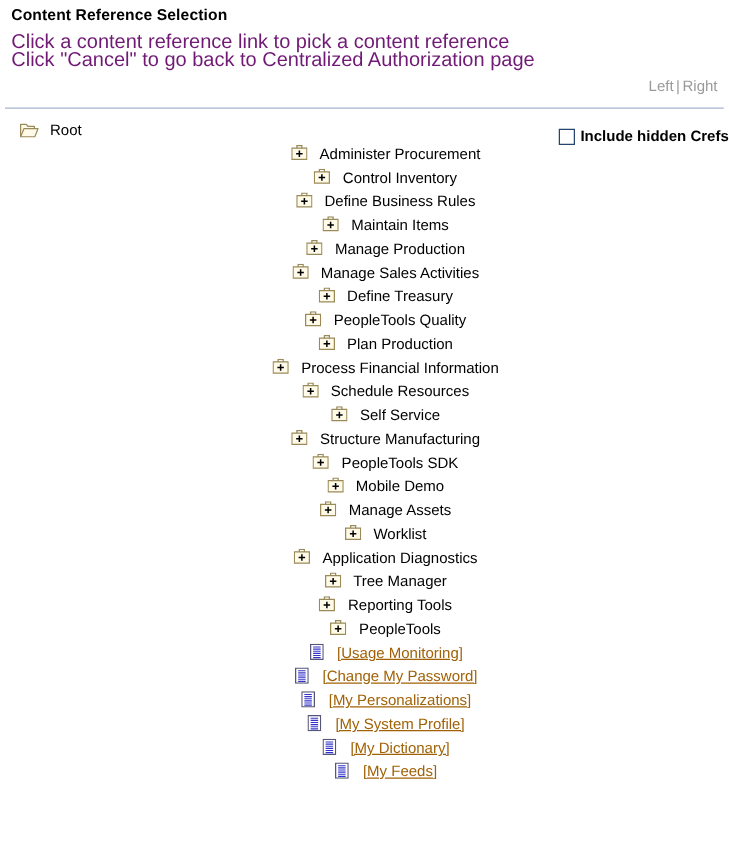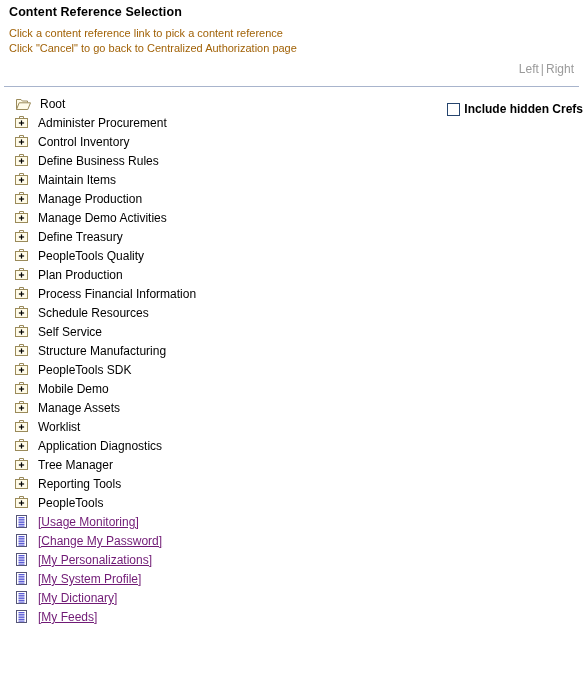--- a/index.html
+++ b/index.html
@@ -38,22 +38,22 @@
     font-weight: bold;
     color: #44578c;
     margin: 15px 0 0 0;
     letter-spacing: -0.1px;
     white-space: nowrap;
   }
   .instructions {
     margin-top: 7px;
   }
   .instruction-line {
-    font-size: 11px;
-    color: #a16207;
+    font-size: 16px;
+    color: #701a75;
     line-height: 15px;
     white-space: nowrap;
   }
 
   
   .lr-links {
     margin-top: 6px;
     font-size: 12px;
     line-height: 15px;
     color: #9a9a9a;
@@ -107,21 +107,21 @@
     margin-top: 8px;
     padding-left: 0;
   }
   .tree-row {
     display: flex;
     align-items: center;
     height: 19px;
     white-space: nowrap;
   }
   .tree-row.level-0 { padding-left: 16px; }
-  .tree-row.level-1 { padding-left: 14px; }
+  .tree-row.level-1 { padding-left: 33px; justify-content: center; }
 
   .icon-slot {
     width: 16px;
     height: 15px;
     flex: none;
     position: relative;
     margin-right: 8px;
   }
 
   
@@ -154,21 +154,21 @@
   .node-label {
     font-size: 12px;
     color: #000000;
     line-height: 15px;
   }
   .node-label.root {
     font-weight: normal;
   }
   .node-link {
     font-size: 12px;
-    color: #701a75;
+    color: #a16207;
     text-decoration: underline;
     line-height: 15px;
     cursor: pointer;
   }
 </style>
 </head>
 <body>
 
 <div class="page-title">Content Reference Selection</div>
 
@@ -260,21 +260,21 @@
     </div>
     <div class="tree-row level-1">
       <span class="icon-slot">
         <svg class="icon-folder-plus" viewBox="0 0 13 13" xmlns="http://www.w3.org/2000/svg">
           <rect x="0.5" y="2.5" width="12" height="9" fill="#fffbe8" stroke="#9a8a5a" stroke-width="1"></rect>
           <path d="M4.5 2.5 L4.5 0.5 L8.5 0.5 L8.5 2.5" fill="none" stroke="#9a8a5a" stroke-width="1"></path>
           <line x1="6.5" y1="4.4" x2="6.5" y2="9.6" stroke="#000000" stroke-width="1.2"></line>
           <line x1="3.9" y1="7" x2="9.1" y2="7" stroke="#000000" stroke-width="1.2"></line>
         </svg>
       </span>
-      <span class="node-label">Manage Demo Activities</span>
+      <span class="node-label">Manage Sales Activities</span>
     </div>
     <div class="tree-row level-1">
       <span class="icon-slot">
         <svg class="icon-folder-plus" viewBox="0 0 13 13" xmlns="http://www.w3.org/2000/svg">
           <rect x="0.5" y="2.5" width="12" height="9" fill="#fffbe8" stroke="#9a8a5a" stroke-width="1"></rect>
           <path d="M4.5 2.5 L4.5 0.5 L8.5 0.5 L8.5 2.5" fill="none" stroke="#9a8a5a" stroke-width="1"></path>
           <line x1="6.5" y1="4.4" x2="6.5" y2="9.6" stroke="#000000" stroke-width="1.2"></line>
           <line x1="3.9" y1="7" x2="9.1" y2="7" stroke="#000000" stroke-width="1.2"></line>
         </svg>
       </span>

